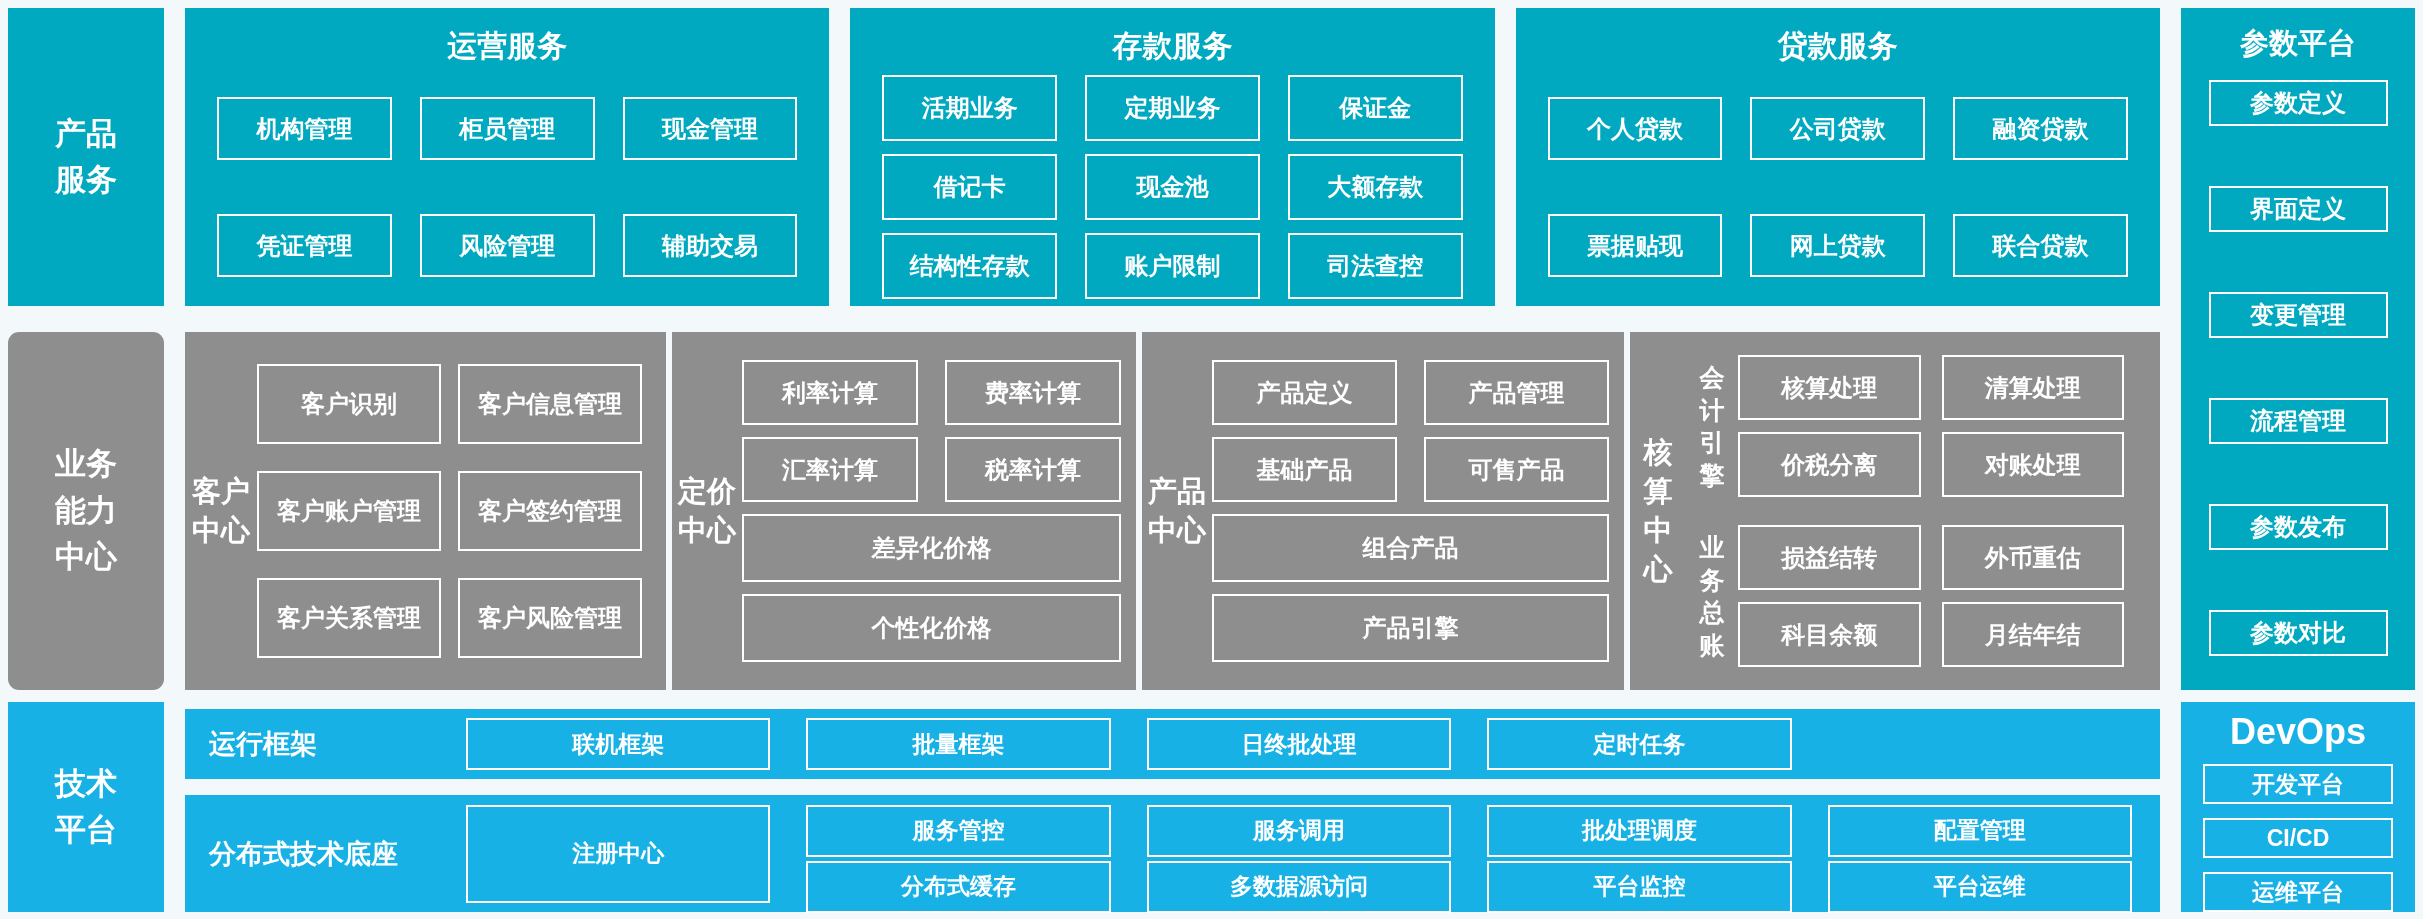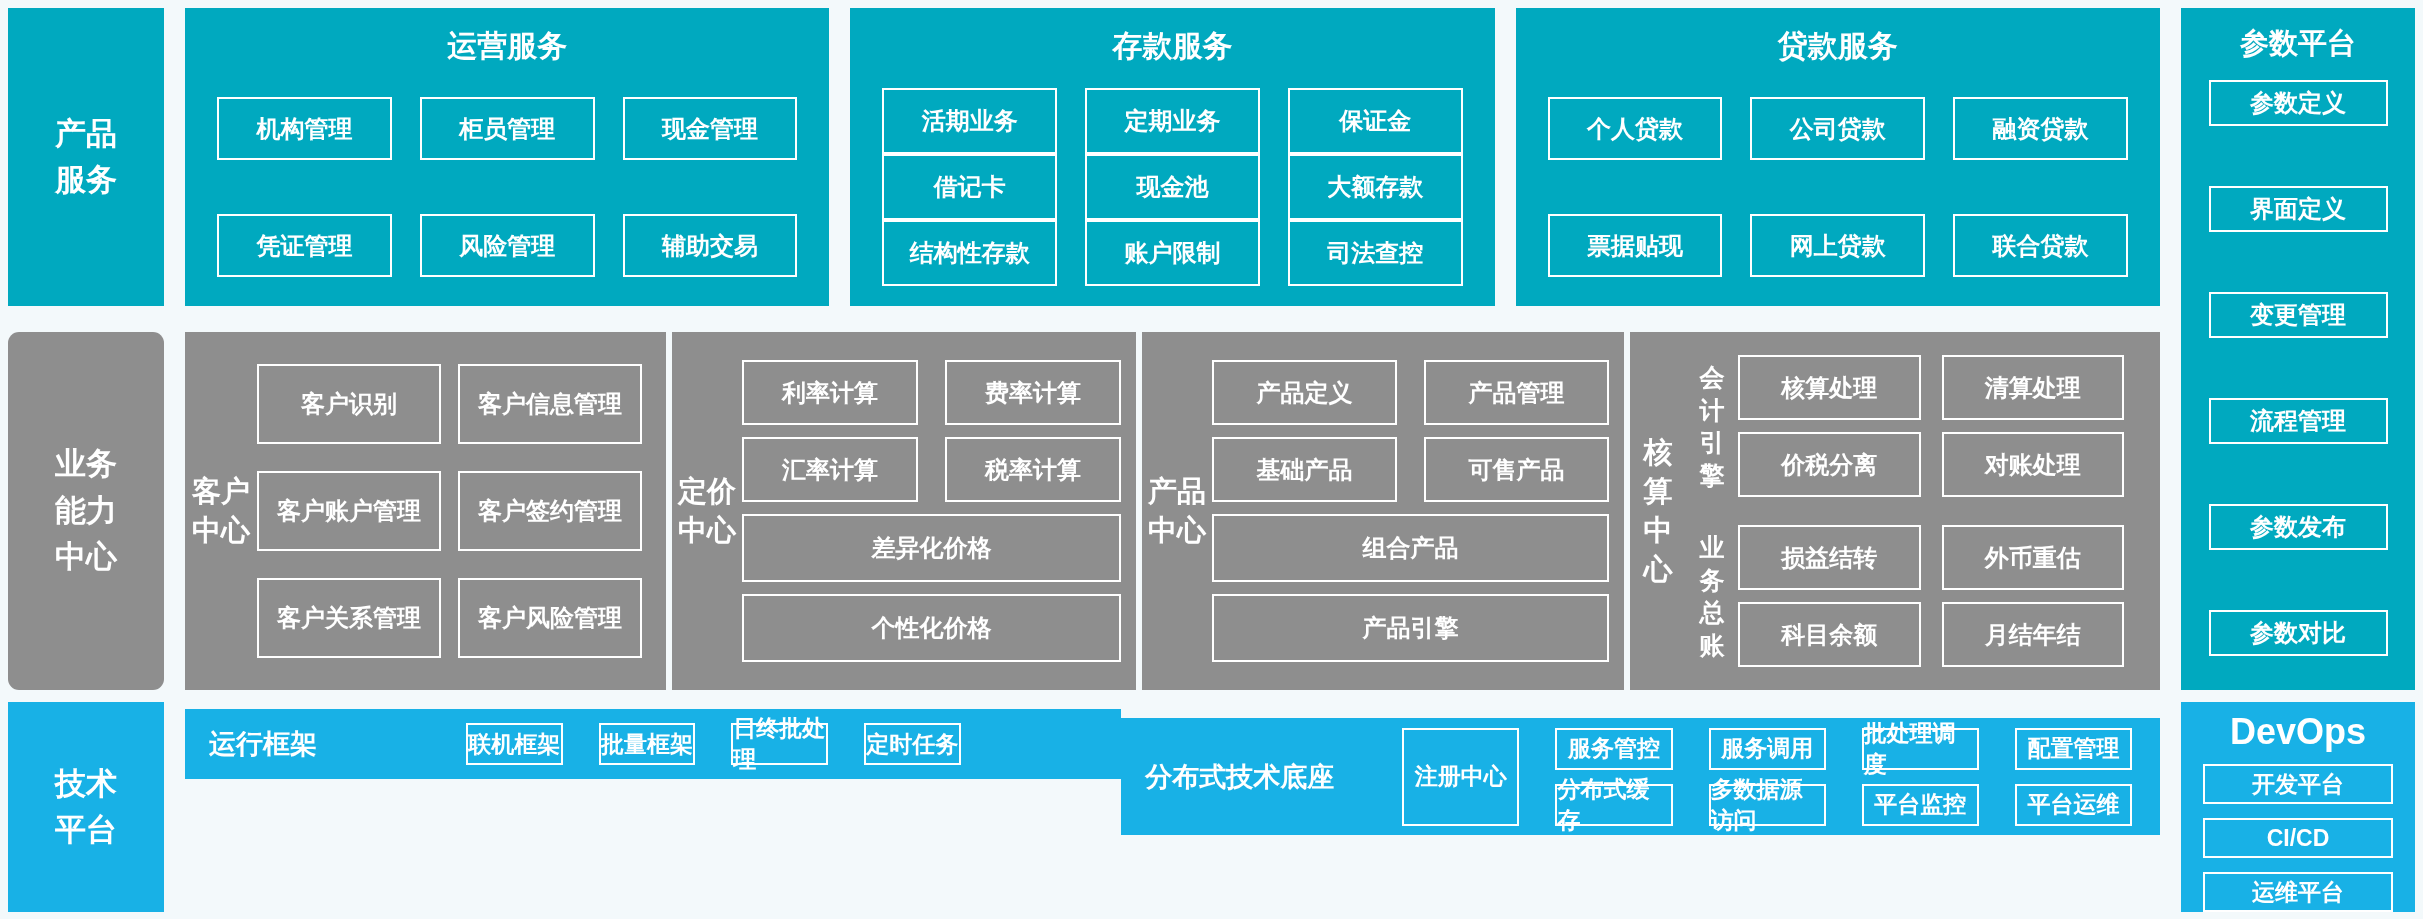--- a/index.html
+++ b/index.html
@@ -26,21 +26,21 @@
   .pos-l1{grid-area:1/1/2/2;}
   .pos-l3{grid-area:3/1/4/2;border-radius:11px;}
   .pos-l5{grid-area:5/1/6/2;}
 
   
   .top-band{grid-area:1/3/2/4;display:flex;gap:21px;}
   .t-sec{flex:1;display:flex;flex-direction:column;}
   .t-title{margin:16px 0 0;text-align:center;font-size:30px;line-height:44px;height:44px;}
   .t-grid{flex:1;display:grid;grid-template-columns:repeat(3,1fr);column-gap:28px;padding:0 32px;align-content:center;}
   .t-grid.rows2{grid-template-rows:repeat(2,63px);row-gap:54px;}
-  .t-grid.rows3{grid-template-rows:repeat(3,66px);}
+  .t-grid.rows3{grid-template-rows:repeat(3,66px);row-gap:13px;}
   .wbox{border:2px solid #fff;display:flex;align-items:center;justify-content:center;font-size:24px;text-align:center;}
 
   
   .mid-band{grid-area:3/3/4/4;display:flex;gap:6px;}
   .m-sec{display:flex;}
   .sec-customer{flex:481;}
   .sec-pricing{flex:464;}
   .sec-product{flex:482;}
   .sec-accounting{flex:530;}
   .vlabel{display:flex;align-items:center;justify-content:center;text-align:center;font-size:29px;line-height:1.35;}
@@ -49,26 +49,26 @@
   .vlabel.w56{width:56px;}
   .vlabel.inner{width:52px;font-size:25px;line-height:1.3;}
   .c-grid{flex:1;display:grid;grid-template-columns:1fr 1fr;grid-template-rows:repeat(3,80px);gap:27px 17px;align-content:center;margin:0 24px 0 0;}
   .p-grid{flex:1;display:grid;grid-template-columns:1fr 1fr;grid-template-rows:65px 65px 68px 68px;gap:12px 27px;align-content:center;margin:0 15px 0 0;}
   .wide{grid-column:1/3;}
   .acc-groups{flex:1;display:flex;flex-direction:column;justify-content:center;gap:28px;margin:0 36px 0 0;}
   .acc-group{display:flex;}
   .g-grid{flex:1;display:grid;grid-template-columns:1fr 1fr;grid-template-rows:65px 65px;gap:12px 21px;}
 
   
-  .bot-band{grid-area:5/3/6/4;display:flex;flex-direction:row;}
+  .bot-band{grid-area:5/3/6/4;display:flex;flex-direction:column;}
   .b-row1{margin-top:7px;height:70px;display:grid;grid-template-columns:245px repeat(5,1fr);column-gap:36px;align-items:center;padding-right:28px;box-sizing:border-box;}
   .b-row2{margin-top:16px;height:117px;display:grid;grid-template-columns:245px repeat(5,1fr);grid-template-rows:42px 42px;column-gap:36px;row-gap:14px;align-content:center;padding-right:28px;box-sizing:border-box;}
   .b-label{font-size:27px;padding-left:24px;grid-row:1/3;display:flex;align-items:center;}
   .b-row1 .b-label{grid-row:auto;}
-  .b-box{height:42px;border:2px solid #fff;display:flex;align-items:center;justify-content:center;font-size:23px;box-sizing:border-box;}
+  .b-box{height:52px;border:2px solid #fff;display:flex;align-items:center;justify-content:center;font-size:23px;box-sizing:border-box;}
   .registry{grid-row:1/3;grid-column:2;height:auto;}
 
   
   .pos-r1{grid-area:1/5/4/6;}
   .pos-r5{grid-area:5/5/6/6;}
   .r-col{display:flex;flex-direction:column;align-items:center;}
   .r-title{margin:12px 12px 14px;font-size:29px;line-height:46px;height:46px;text-align:center;}
   .param-boxes{display:flex;flex-direction:column;gap:60px;}
   .r-box{width:179px;height:46px;border:2px solid #fff;display:flex;align-items:center;justify-content:center;font-size:24px;box-sizing:border-box;}
   .devops-title{margin:8px 0 10px;font-size:36px;line-height:44px;height:44px;text-align:right;}

